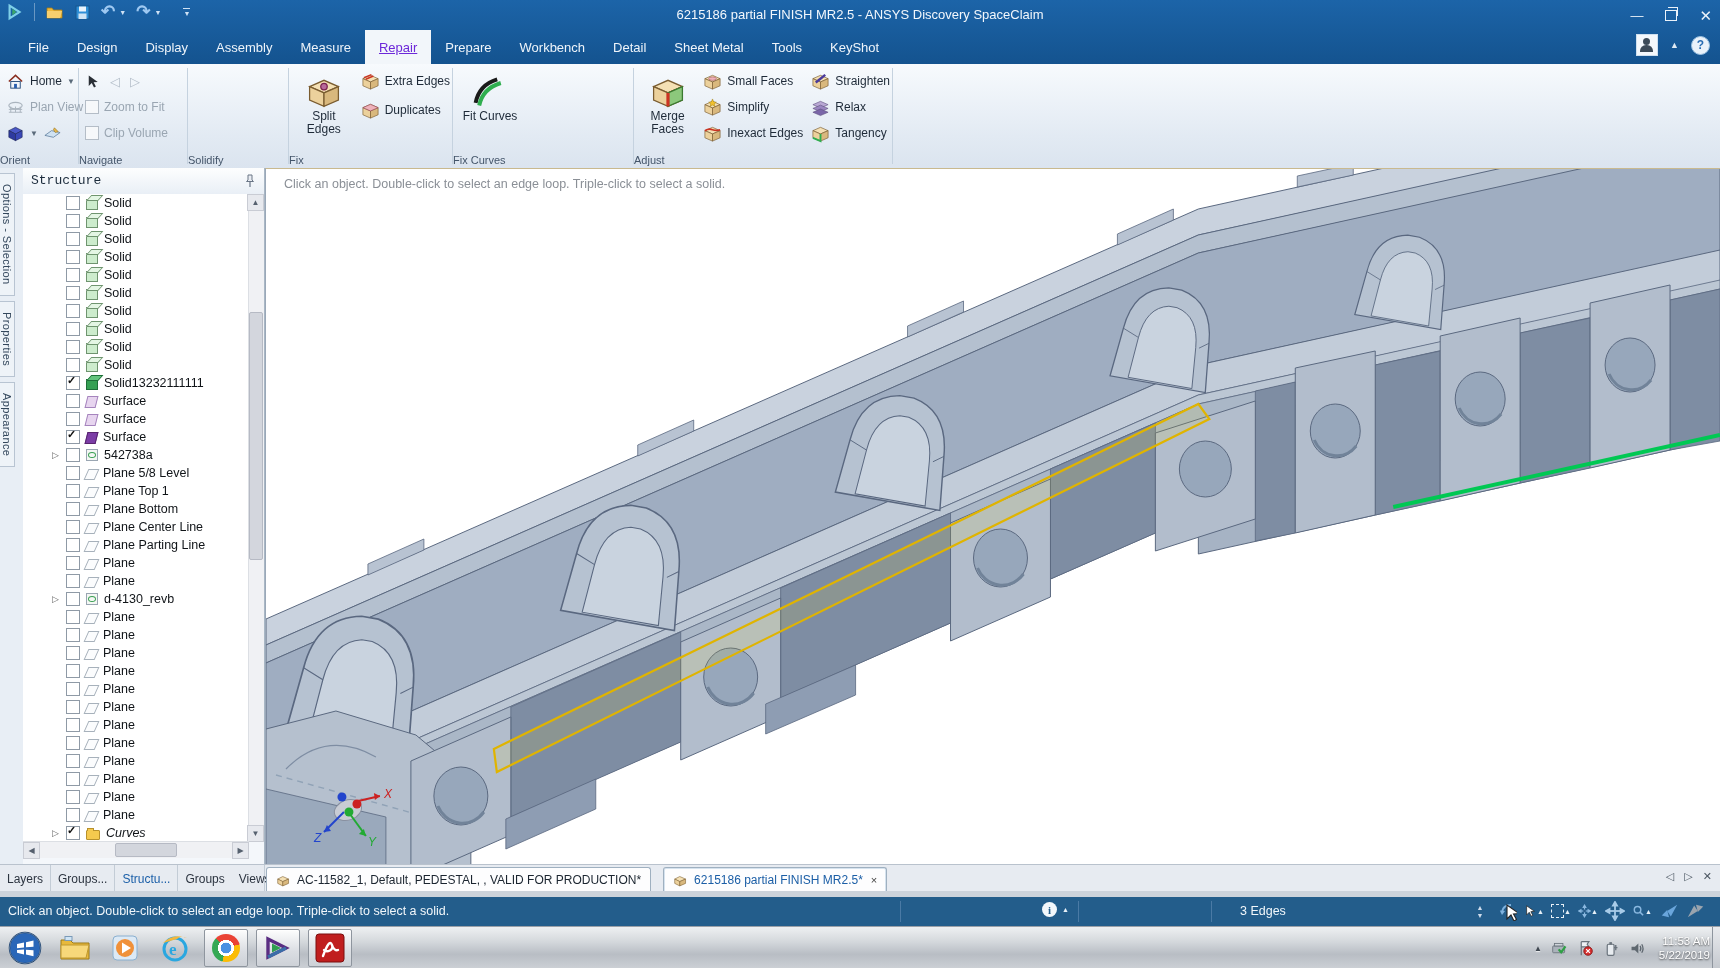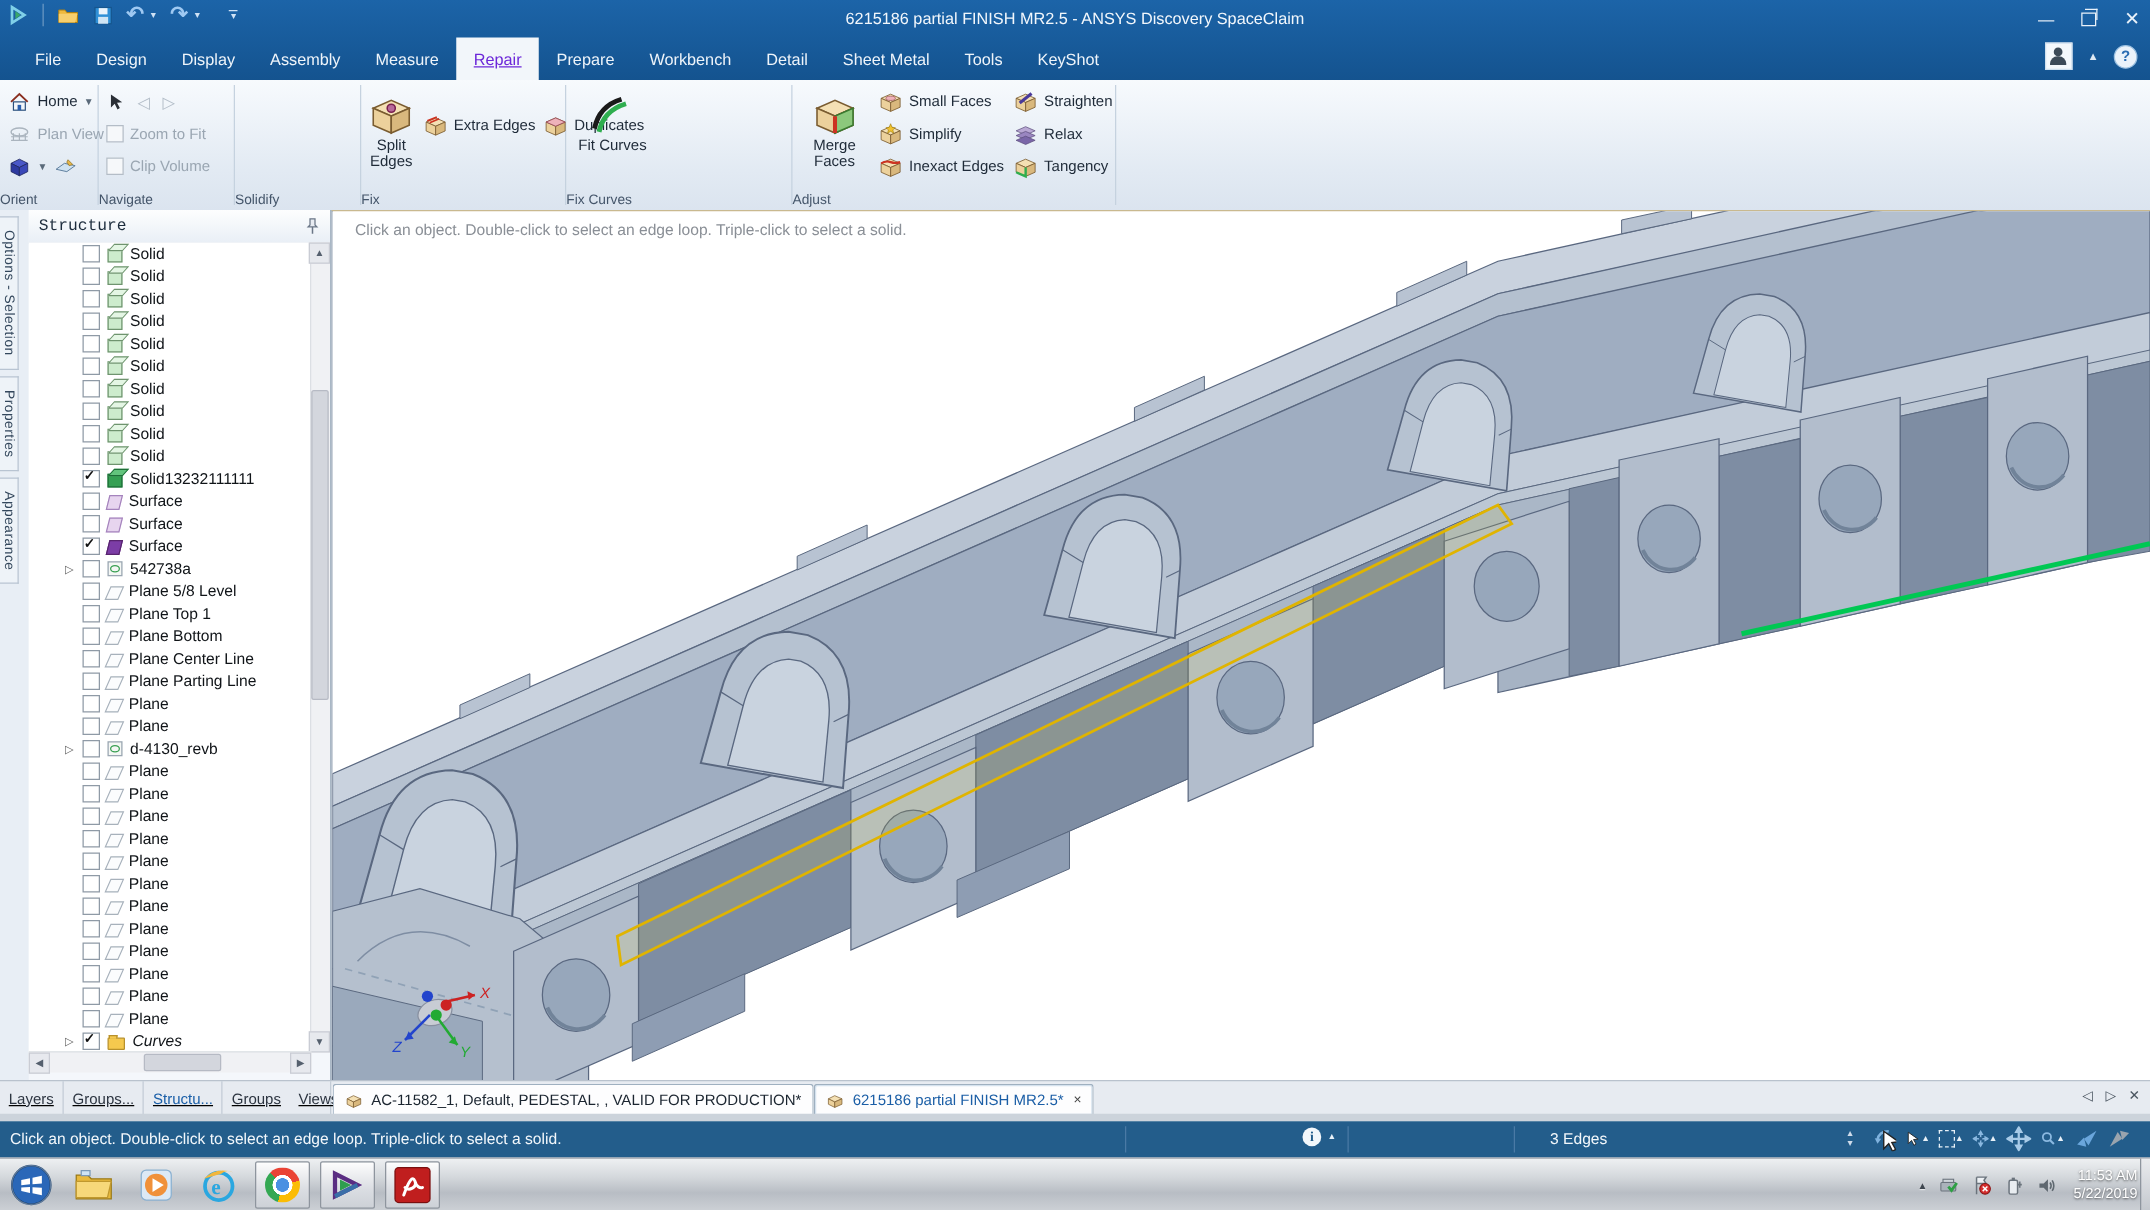--- a/index.html
+++ b/index.html
@@ -89,25 +89,25 @@
   .sb-btn{position:absolute;width:15px;height:15px;background:#e7e9ee;border:1px solid #c9ccd4;
           color:#55606e;font-size:8px;display:flex;align-items:center;justify-content:center;}
   .sb-thumb{position:absolute;background:#d3d6dd;border:1px solid #b6bac4;border-radius:2px;}
   
   #viewport{position:absolute;left:265px;top:0;right:0;height:100%;background:#fff;
             border-top:1px solid #c9b98f;border-left:1px solid #9aa8b8;}
   #vp-hint{position:absolute;left:18px;top:8px;font-size:12.5px;color:#8a8f96;z-index:5;}
   #model{position:absolute;left:0;top:0;width:100%;height:100%;}
   
   #tabband{position:absolute;left:0;top:864px;width:1720px;height:27px;background:#e7ebf1;border-top:1px solid #b9c2cd;}
-  #paneltabs{position:absolute;left:0;top:0;width:264px;height:100%;display:flex;align-items:center;border-right:1px solid #c3ccd6;text-decoration:underline;}
+  #paneltabs{position:absolute;left:0;top:0;width:264px;height:100%;display:flex;align-items:center;border-right:1px solid #c3ccd6;}
   .ptab{padding:0 7px;font-size:12px;color:#2c3440;border-right:1px solid #c3ccd6;height:100%;display:flex;align-items:center;cursor:default;white-space:nowrap;}
   .ptab:nth-child(n+4){border-right:none;}
   .ptab.active{color:#1b5fa8;}
-  #doctabs{position:absolute;left:266px;top:0;right:70px;height:100%;display:flex;padding-top:2px;}
+  #doctabs{position:absolute;left:266px;top:0;right:70px;height:100%;display:flex;gap:12px;padding-top:2px;}
   .doc-tab{background:#fdfdfe;border:1px solid #9fb0c0;border-bottom:none;border-radius:3px 3px 0 0;
            display:flex;align-items:center;gap:6px;padding:0 9px;font-size:12px;color:#1b2530;height:24px;cursor:default;white-space:nowrap;}
   .doc-tab.active{color:#1b5ea6;box-shadow:0 0 0 1px #d5e2ee inset;}
   .doc-tab .x{display:none;color:#444;font-size:11px;margin-left:2px;}
   .doc-tab.closable .x{display:inline;}
   .dticon{width:15px;height:13px;flex:none;}
   #tabband-btns{position:absolute;right:8px;top:5px;display:flex;gap:10px;color:#4a5560;font-size:11px;}
   
   #gapstrip{position:absolute;left:0;top:891px;width:1720px;height:6px;background:#ccd3db;}
   #statusbar{position:absolute;left:0;top:897px;width:1720px;height:29px;background:#235d8b;color:#f2f7fb;font-size:12.5px;}
@@ -305,21 +305,21 @@
 
   <div class="rgroup" style="width:163px">
     <div class="rrows" style="flex-direction:row;gap:8px">
       <div class="bigbtn">
         <svg class="ribig" viewBox="0 0 20 20">
             <use href="#sym-box"></use>
             <circle cx="10" cy="7" r="1.8" fill="#b86a9a" stroke="#7a2050" stroke-width=".7"></circle>
           </svg>
         <span>Split Edges</span>
       </div>
-      <div style="display:flex;flex-direction:row;gap:7px;margin-top:19px">
+      <div style="display:flex;flex-direction:column;gap:7px;margin-top:0">
         <div class="rbtn">
           <svg class="ri" viewBox="0 0 20 20">
               <use href="#sym-box"></use>
               <path d="M3,6 L11,2.8 M5,7.6 L13,4.2" stroke="#cc3322" stroke-width="1.5"></path>
             </svg>
           <span>Extra Edges</span>
         </div>
         <div class="rbtn">
           <svg class="ri" viewBox="0 0 20 20">
               <use href="#sym-box"></use>

